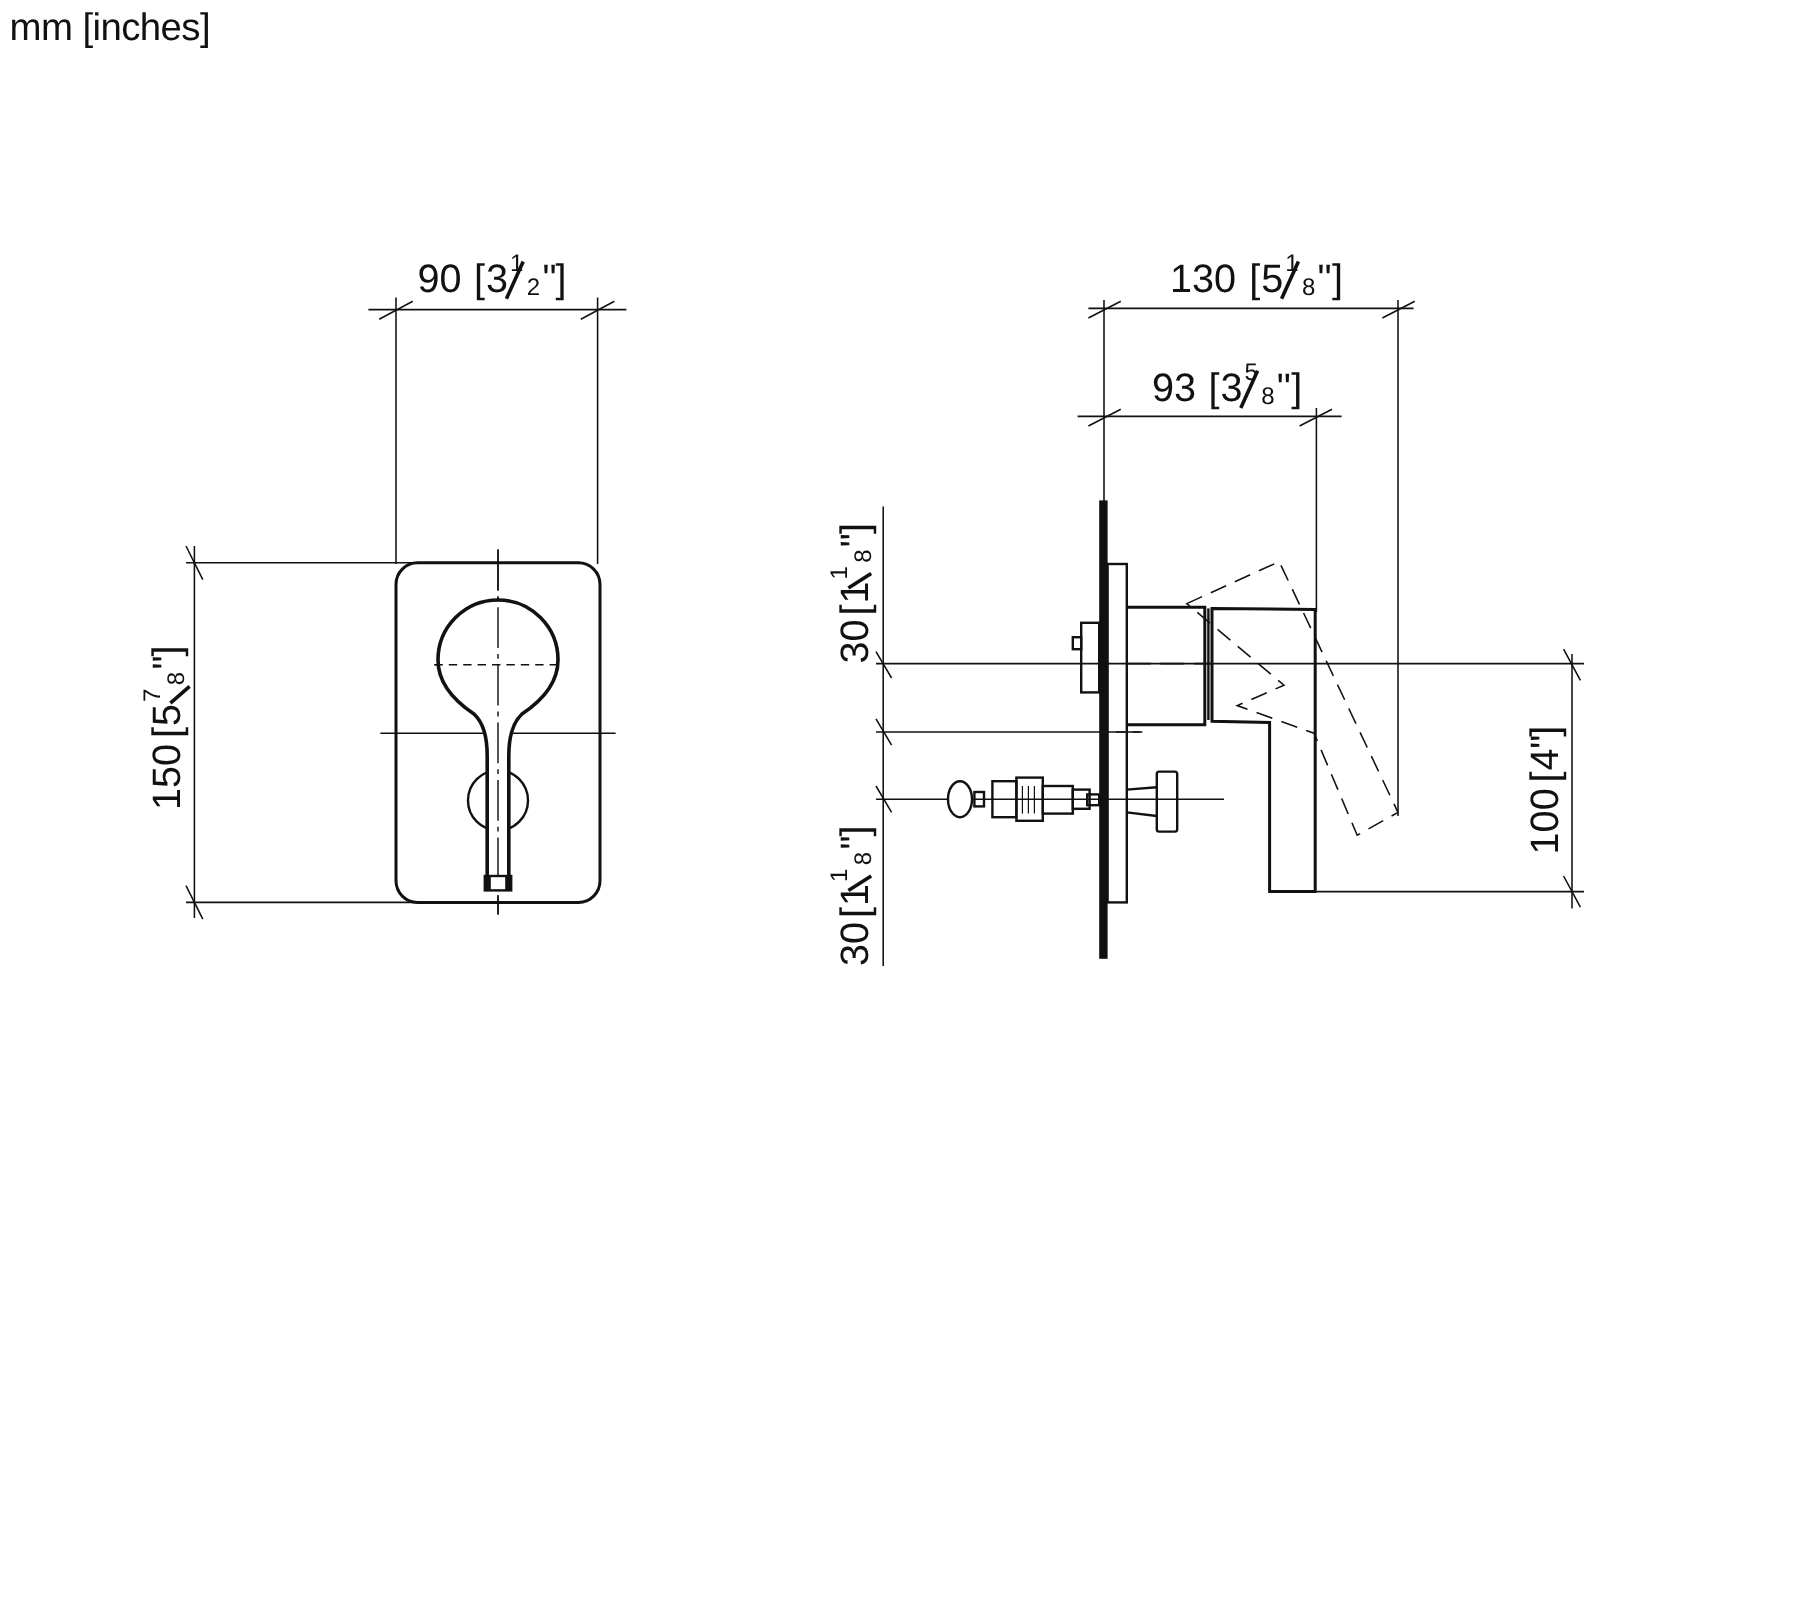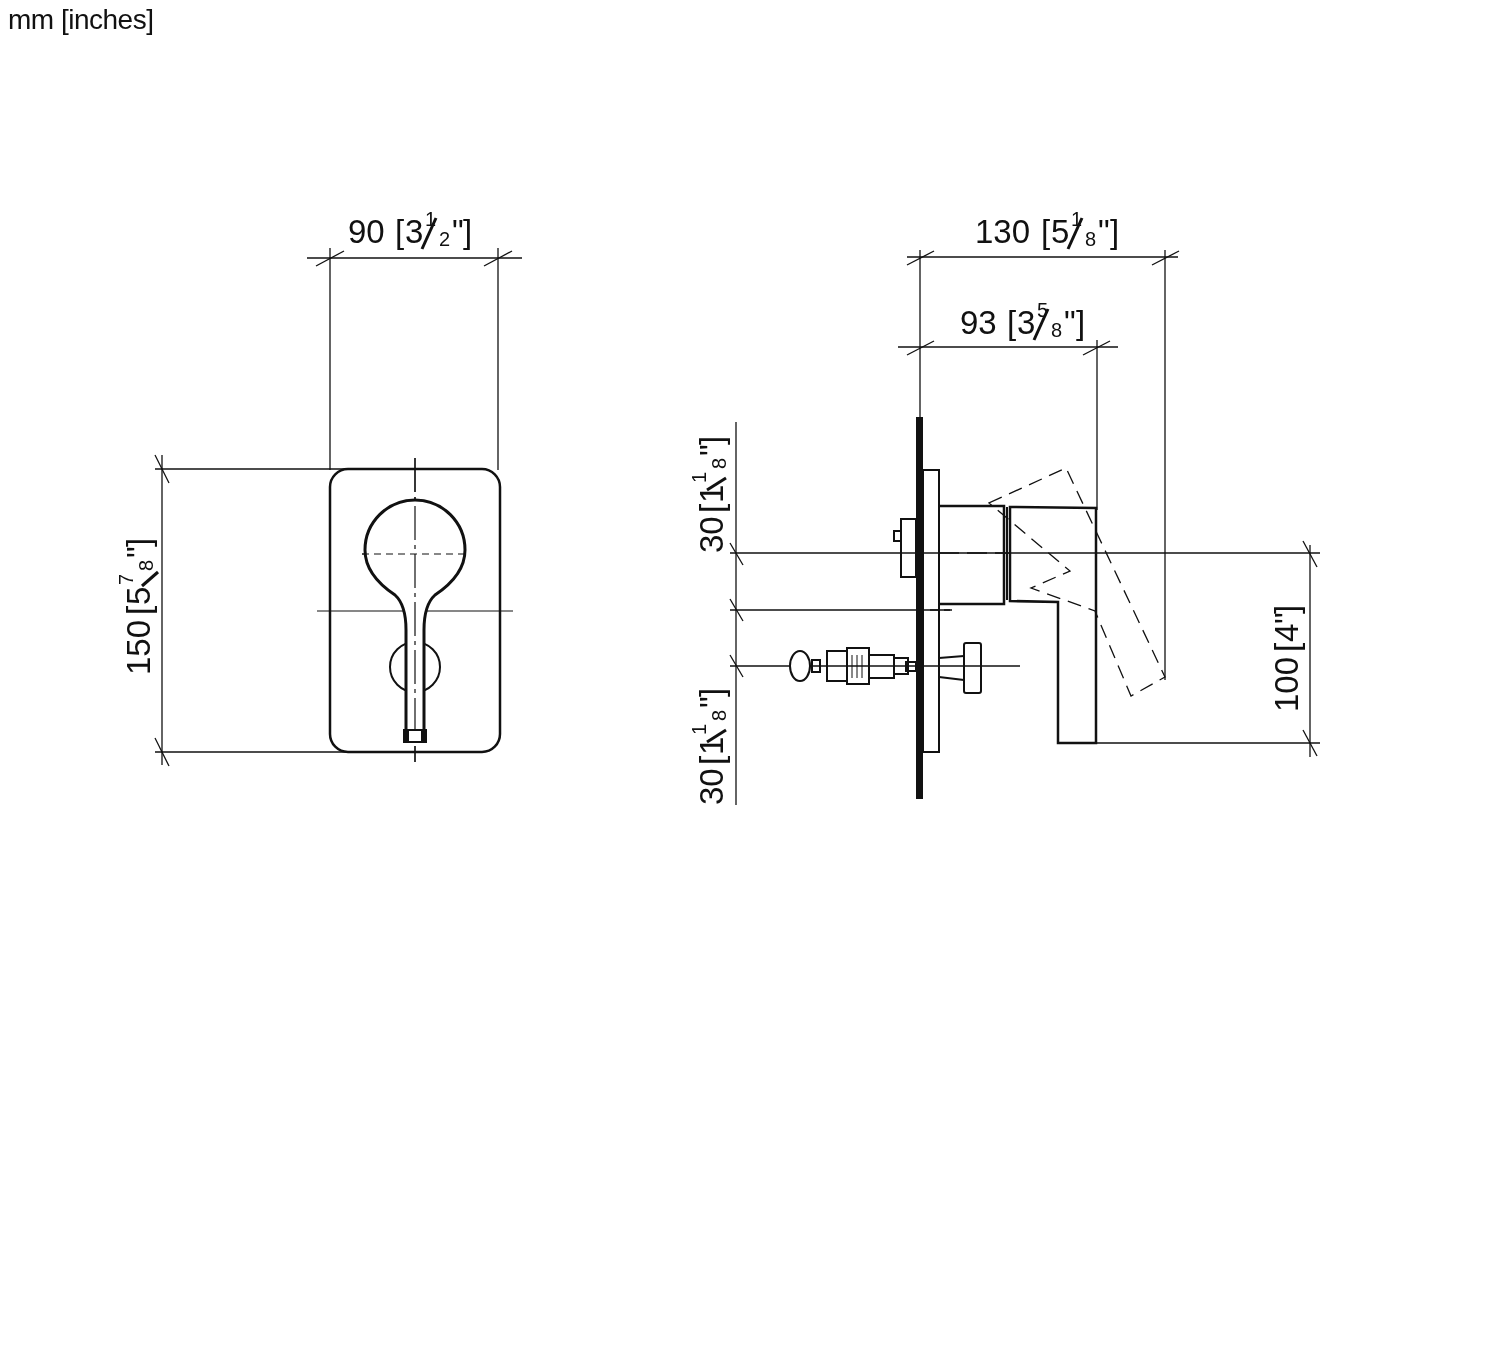--- a/index.html
+++ b/index.html
@@ -1,17 +1,17 @@
 <!DOCTYPE html>
 <html><head>
 <meta charset="utf-8">
 <style>
   html, body { margin: 0; padding: 0; background: #ffffff; }
   body { width: 1500px; height: 1353px; position: relative; overflow: hidden; font-family: "Liberation Sans", sans-serif; }
-  .units { position: absolute; left: 8px; top: 4px; font-size: 28px; color: #111; letter-spacing: -0.5px; }
+  .units { position: absolute; left: 8px; top: 4px; font-size: 32px; color: #111; letter-spacing: -0.5px; }
   svg { position: absolute; left: 0; top: 0; }
   .dim { font-family: "Liberation Sans", sans-serif; font-size: 33px; fill: #111; }
   .frac { font-family: "Liberation Sans", sans-serif; font-size: 20px; fill: #111; }
 </style>
 </head>
 <body>
 
 <div class="units">mm [inches]</div>
 
 <svg width="1500" height="1353" viewBox="0 0 1500 1353" stroke="#111" fill="none">

